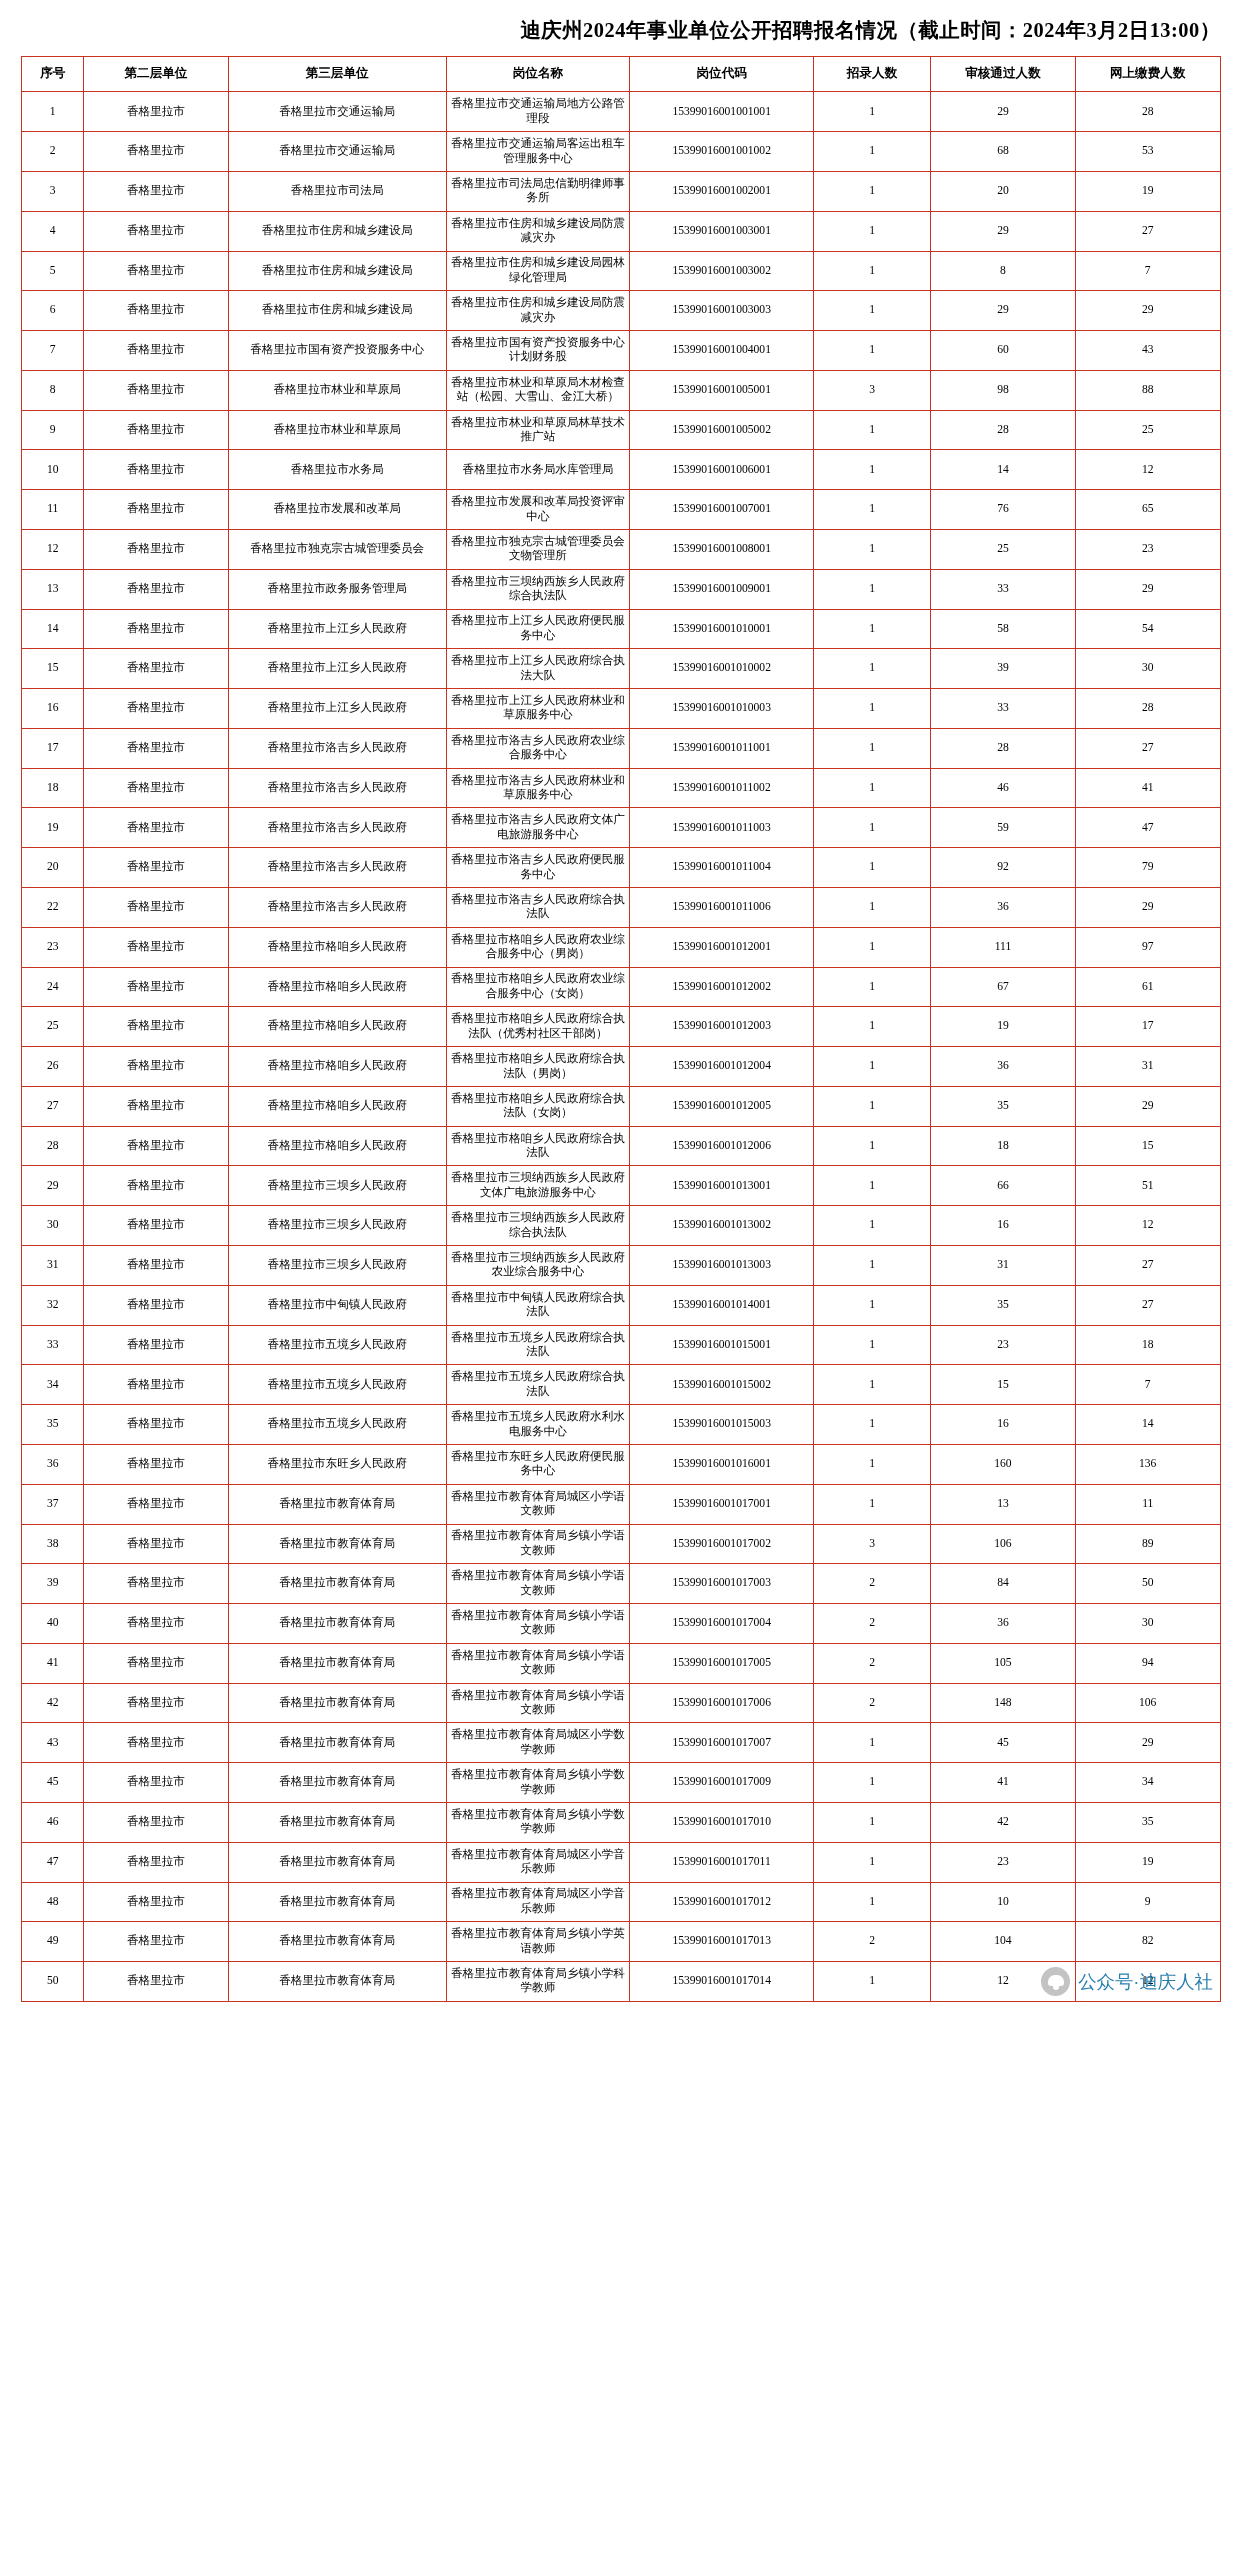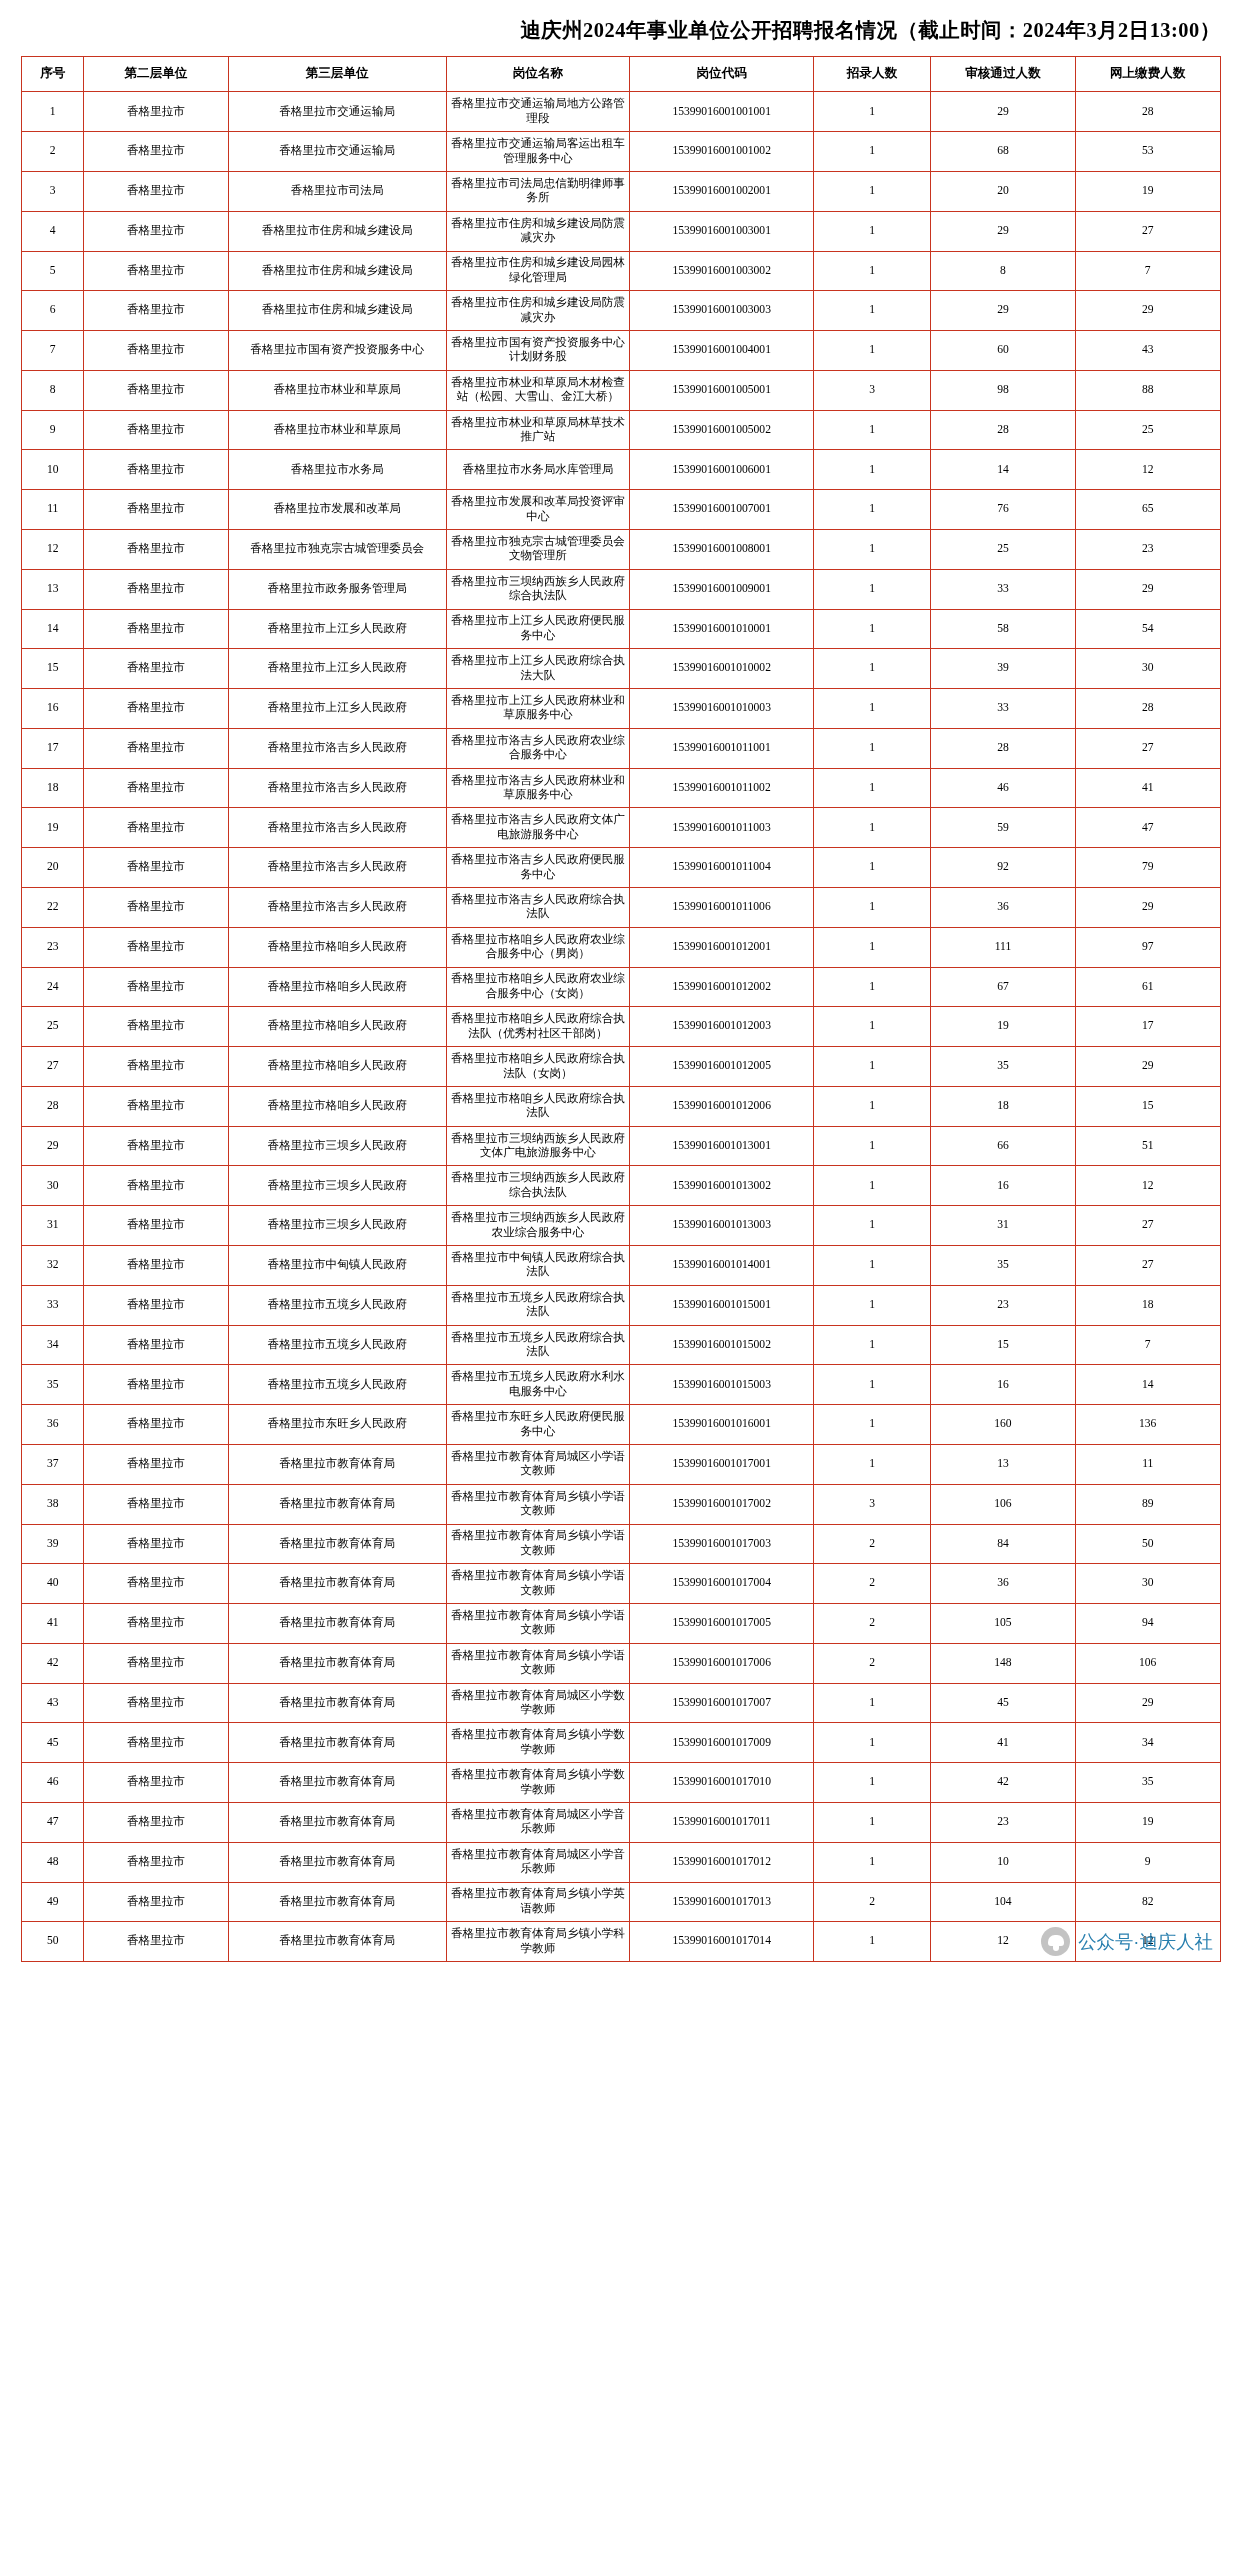--- a/index.html
+++ b/index.html
@@ -364,20 +364,30 @@
           <td class="num">25</td>
           <td>香格里拉市</td>
           <td>香格里拉市格咱乡人民政府</td>
           <td>香格里拉市格咱乡人民政府综合执法队（优秀村社区干部岗）</td>
           <td class="num">15399016001012003</td>
           <td class="num">1</td>
           <td class="num">19</td>
           <td class="num">17</td>
         </tr>
         <tr>
+          <td class="num">26</td>
+          <td>香格里拉市</td>
+          <td>香格里拉市格咱乡人民政府</td>
+          <td>香格里拉市格咱乡人民政府综合执法队（男岗）</td>
+          <td class="num">15399016001012004</td>
+          <td class="num">1</td>
+          <td class="num">36</td>
+          <td class="num">31</td>
+        </tr>
+        <tr>
           <td class="num">27</td>
           <td>香格里拉市</td>
           <td>香格里拉市格咱乡人民政府</td>
           <td>香格里拉市格咱乡人民政府综合执法队（女岗）</td>
           <td class="num">15399016001012005</td>
           <td class="num">1</td>
           <td class="num">35</td>
           <td class="num">29</td>
         </tr>
         <tr>

